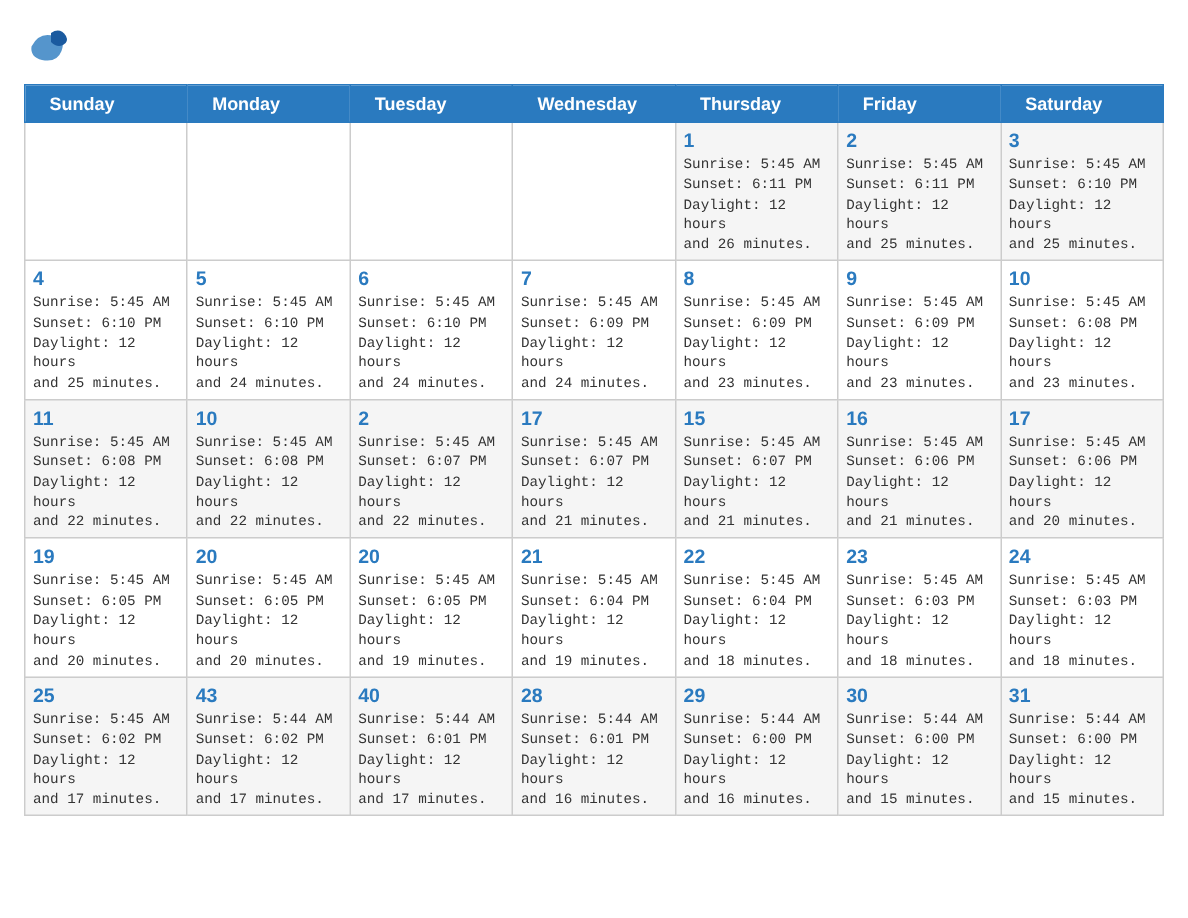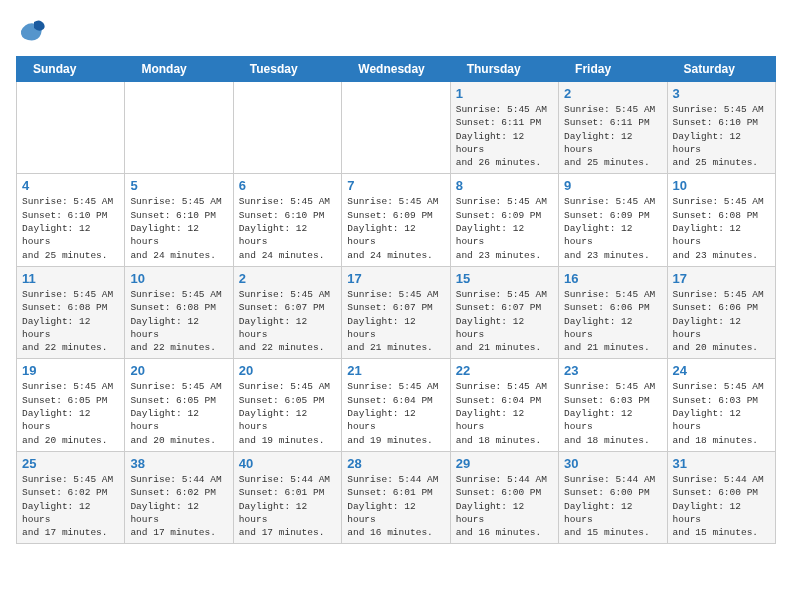--- a/index.html
+++ b/index.html
@@ -304,21 +304,21 @@
       </tr>
       <tr>
         <td>
           <span class="day-num">25</span>
           <div class="day-info" style="white-space: pre-line;">Sunrise: 5:45 AM
 Sunset: 6:02 PM
 Daylight: 12 hours
 and 17 minutes.</div>
         </td>
         <td>
-          <span class="day-num">38</span>
+          <span class="day-num">43</span>
           <div class="day-info" style="white-space: pre-line;">Sunrise: 5:44 AM
 Sunset: 6:02 PM
 Daylight: 12 hours
 and 17 minutes.</div>
         </td>
         <td>
           <span class="day-num">40</span>
           <div class="day-info" style="white-space: pre-line;">Sunrise: 5:44 AM
 Sunset: 6:01 PM
 Daylight: 12 hours

